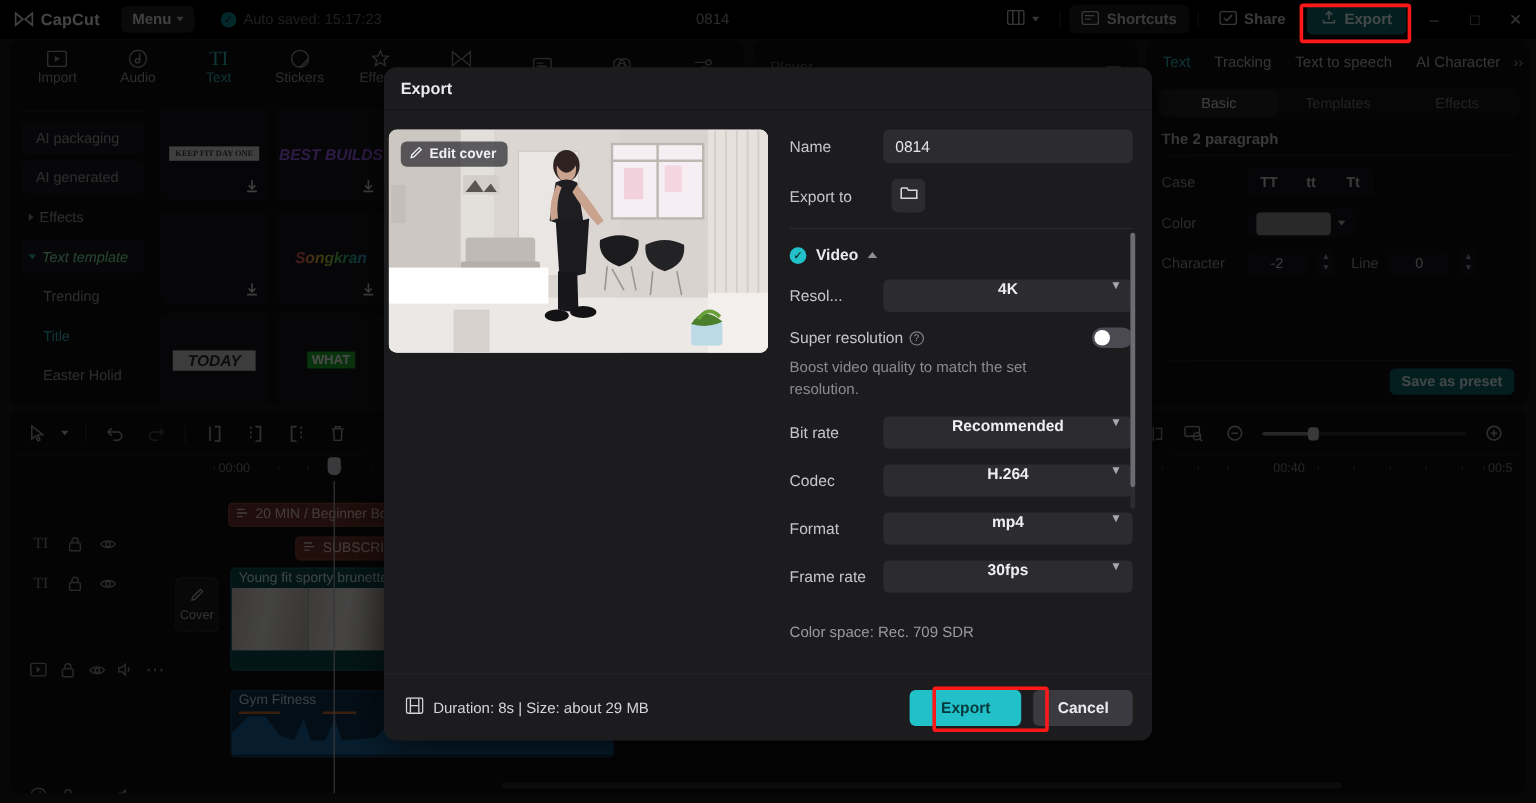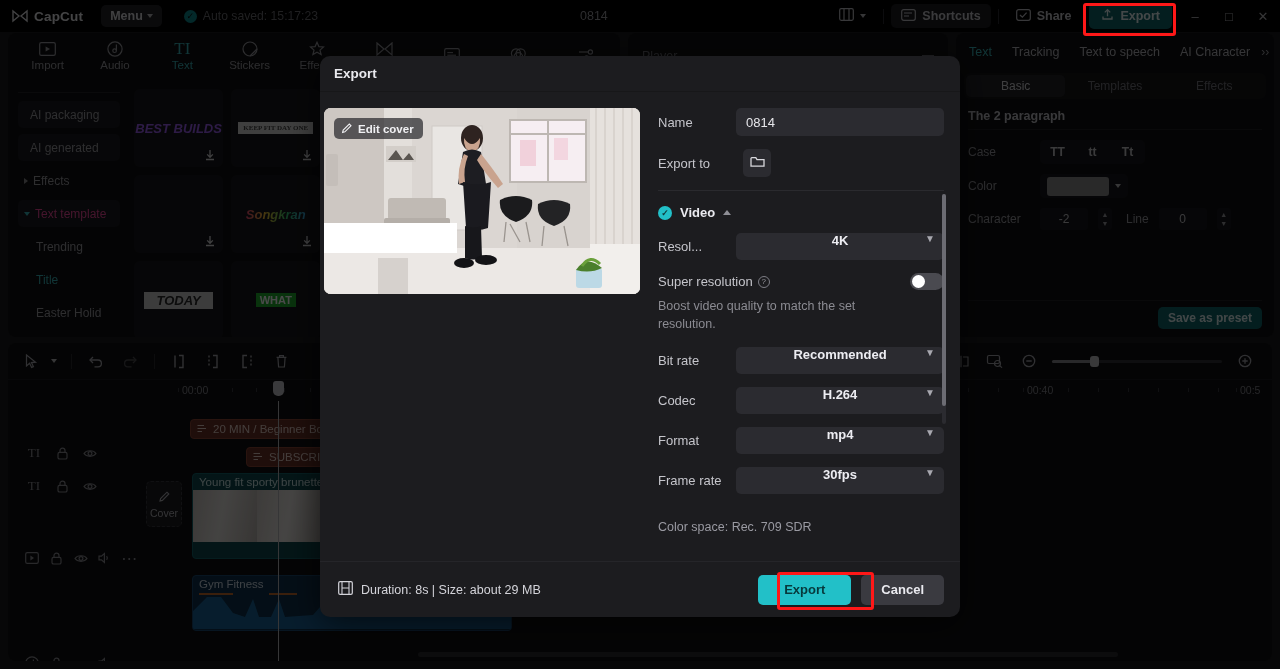--- a/index.html
+++ b/index.html
@@ -60,21 +60,21 @@
     display: flex; align-items: center; padding-left: 14px;
   }
   .player-min { position: absolute; right: 14px; top: 22px; width: 12px; height: 1.5px; background: #6e6e74; }
 
   
   .library { position: absolute; top: 79px; left: 8px; width: 612px; height: 258px; background: #111113; border-radius: 0 0 8px 8px; display: flex; overflow: hidden; }
   .lib-nav { width: 118px; padding: 8px 6px 0 10px; display: flex; flex-direction: column; gap: 6px; }
   .lib-nav-top { height: 6px; border-bottom: 1px solid #242428; margin-bottom: 2px; }
   .ln { height: 27px; border-radius: 5px; display: flex; align-items: center; padding-left: 12px; font-size: 12px; color: #9d9da3; }
   .ln.chip { background: #1b1b1f; }
-  .ln.sel { color: #ec4899; background: #1b1b1f; }
+  .ln.sel { color: #86efac; background: #1b1b1f; font-style: italic; }
   .ln.sub { padding-left: 18px; }
   .ln.sub.hl { color: #3ab5bb; }
   .tri { width: 0; height: 0; margin-right: 5px; }
   .tri.r { border-top: 3.5px solid transparent; border-bottom: 3.5px solid transparent; border-left: 4.5px solid #8a8a90; }
   .tri.d { border-left: 3.5px solid transparent; border-right: 3.5px solid transparent; border-top: 4.5px solid #3ab5bb; }
   .lib-grid { flex: 1; padding: 10px 8px 0 8px; display: grid; grid-template-columns: repeat(5, 1fr); grid-auto-rows: 78px; gap: 8px; }
   .card { background: #19191d; border-radius: 6px; position: relative; overflow: hidden; display: flex; align-items: center; justify-content: center; }
   .dl { position: absolute; right: 6px; bottom: 5px; width: 14px; height: 14px; color: #dcdce0; }
 
   
@@ -356,28 +356,28 @@
           </div>
         <div class="ln sub hl">
             <span>Title</span>
           </div>
         <div class="ln sub">
             <span>Easter Holid</span>
           </div>
       </div>
       <div class="lib-grid">
         <div class="card">
-          <span style="color:#9b5cf0;font-weight:800;font-size:13px;font-style:italic;">BEST BUILDS</span>
+          <span style="color:#444;background:#d8d8d8;font-size:7px;font-weight:700;padding:2px 5px;font-family:'Liberation Serif',serif;">KEEP FIT DAY ONE</span>
           <span class="dl"><svg width="14" height="14" viewBox="0 0 14 14">
                 <path d="M7 2 L7 9 M4.2 6.4 L7 9.3 L9.8 6.4" fill="none" stroke="#dcdce0" stroke-width="1.3"></path>
                 <line x1="3" y1="11.5" x2="11" y2="11.5" stroke="#dcdce0" stroke-width="1.3"></line>
               </svg></span>
         </div>
         <div class="card">
-          <span style="color:#444;background:#d8d8d8;font-size:7px;font-weight:700;padding:2px 5px;font-family:'Liberation Serif',serif;">KEEP FIT DAY ONE</span>
+          <span style="color:#9b5cf0;font-weight:800;font-size:13px;font-style:italic;">BEST BUILDS</span>
           <span class="dl"><svg width="14" height="14" viewBox="0 0 14 14">
                 <path d="M7 2 L7 9 M4.2 6.4 L7 9.3 L9.8 6.4" fill="none" stroke="#dcdce0" stroke-width="1.3"></path>
                 <line x1="3" y1="11.5" x2="11" y2="11.5" stroke="#dcdce0" stroke-width="1.3"></line>
               </svg></span>
         </div>
         <div class="card"></div>
         <div class="card"></div>
         <div class="card"></div>
 
         <div class="card">
@@ -547,21 +547,21 @@
                 <circle cx="7" cy="7" r="5.7" fill="none" stroke="#a7a7ad" stroke-width="1.3"></circle>
                 <line x1="4.3" y1="7" x2="9.7" y2="7" stroke="#a7a7ad" stroke-width="1.3"></line>
                 <line x1="7" y1="4.3" x2="7" y2="9.7" stroke="#a7a7ad" stroke-width="1.3"></line>
               </svg>
             </div>
         </div>
       </div>
 
       <div class="tl-ruler">
         <div class="rlabel" style="left:174px;">00:00</div>
-        <div class="rlabel" style="left:1019px;">00:40</div>
+        <div class="rlabel" style="left:1053px;">00:40</div>
         <div class="rlabel" style="left:1232px;">00:5</div>
         <div class="tick" style="left:170px;"></div>
           <div class="tick" style="left:224px;"></div>
         <div class="tick" style="left:248px;"></div>
           <div class="tick" style="left:276px;"></div>
         <div class="tick" style="left:302px;"></div>
         <div class="tick" style="left:960px;"></div>
           <div class="tick" style="left:990px;"></div>
         <div class="tick" style="left:1015px;"></div>
           <div class="tick" style="left:1060px;"></div>

